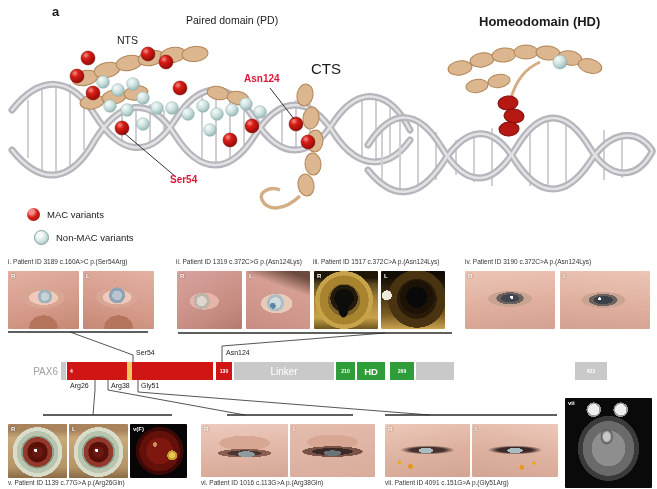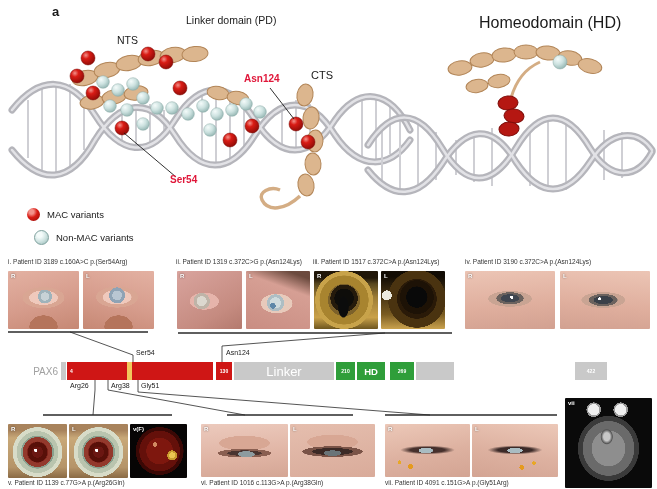--- a/index.html
+++ b/index.html
@@ -3,23 +3,23 @@
 <meta charset="utf-8">
 <style>
   html,body{margin:0;padding:0;background:#ffffff;}
   #fig{position:relative;width:657px;height:489px;background:#ffffff;overflow:hidden;
        font-family:"Liberation Sans",sans-serif;color:#1a1a1a;}
   .abs{position:absolute;}
   svg{display:block;}
   
   .panel-a{left:52px;top:4px;font-size:13px;font-weight:bold;}
   .pd-title{left:186px;top:14px;font-size:10.5px;}
-  .hd-title{left:479px;top:14px;font-size:16px;}
+  .hd-title{left:479px;top:14px;font-size:13px;font-weight:bold;}
   .nts{left:117px;top:34px;font-size:10.5px;}
-  .cts{left:311px;top:69px;font-size:11px;}
+  .cts{left:311px;top:60px;font-size:15px;}
   .red-lab{color:#e0173a;font-weight:bold;font-size:10px;}
   .asn124{left:244px;top:73px;}
   .ser54{left:170px;top:174px;}
   .legend-row{display:flex;align-items:center;gap:7px;}
   .lg1{left:27px;top:208px;}
   .lg2{left:34px;top:230px;}
   .legend-sphere{width:13px;height:13px;border-radius:50%;}
   .sph-red{background:radial-gradient(circle at 35% 30%,#f2918a 0 18%,#d91c15 45%,#8e0b06 100%);}
   .sph-blue{background:radial-gradient(circle at 35% 30%,#f4fbfa 0 20%,#cde2e0 55%,#93b5b2 100%);border:0.5px solid #7fa19e;}
   .legend-text{font-size:9.5px;color:#1a1a1a;}
@@ -283,21 +283,21 @@
       <line x1="108" y1="390" x2="245" y2="415"></line>
       <line x1="138" y1="380" x2="138" y2="392"></line>
       <line x1="138" y1="392" x2="430" y2="415"></line>
       <line x1="43" y1="415" x2="172" y2="415" stroke-width="1.4"></line>
       <line x1="227" y1="415" x2="353" y2="415" stroke-width="1.4"></line>
       <line x1="385" y1="415" x2="557" y2="415" stroke-width="1.4"></line>
     </g>
   </svg>
 
   <div class="abs panel-a">a</div>
-  <div class="abs pd-title">Linker domain (PD)</div>
+  <div class="abs pd-title">Paired domain (PD)</div>
   <div class="abs hd-title">Homeodomain (HD)</div>
   <div class="abs nts">NTS</div>
   <div class="abs cts">CTS</div>
   <div class="abs red-lab asn124">Asn124</div>
   <div class="abs red-lab ser54">Ser54</div>
 
   <div class="abs legend-row lg1">
     <div class="legend-sphere sph-red"></div>
     <span class="legend-text">MAC variants</span>
   </div>
@@ -339,21 +339,21 @@
   <div class="abs pax6-label">PAX6</div>
   <div class="bar-seg bar-gray" style="left:61px;width:5px;"></div>
   <div class="bar-seg bar-red" style="left:67px;width:146px;">
     <span class="seg-num" style="position:absolute;left:3px;">4</span>
   </div>
   <div class="marker-yellow"></div>
   <div class="bar-seg bar-red" style="left:216px;width:16px;">
       <span class="seg-num">130</span>
     </div>
   <div class="bar-seg bar-gray" style="left:234px;width:100px;">
-      <span class="seg-mid" style="font-size:13px;">Linker</span>
+      <span class="seg-mid" style="font-size:10px;">Linker</span>
     </div>
   <div class="bar-seg bar-green" style="left:336px;width:19px;">
       <span class="seg-num">210</span>
     </div>
   <div class="bar-seg bar-green" style="left:357px;width:28px;">
       <span class="seg-big">HD</span>
     </div>
   <div class="bar-seg bar-green" style="left:390px;width:24px;">
       <span class="seg-num">269</span>
     </div>

